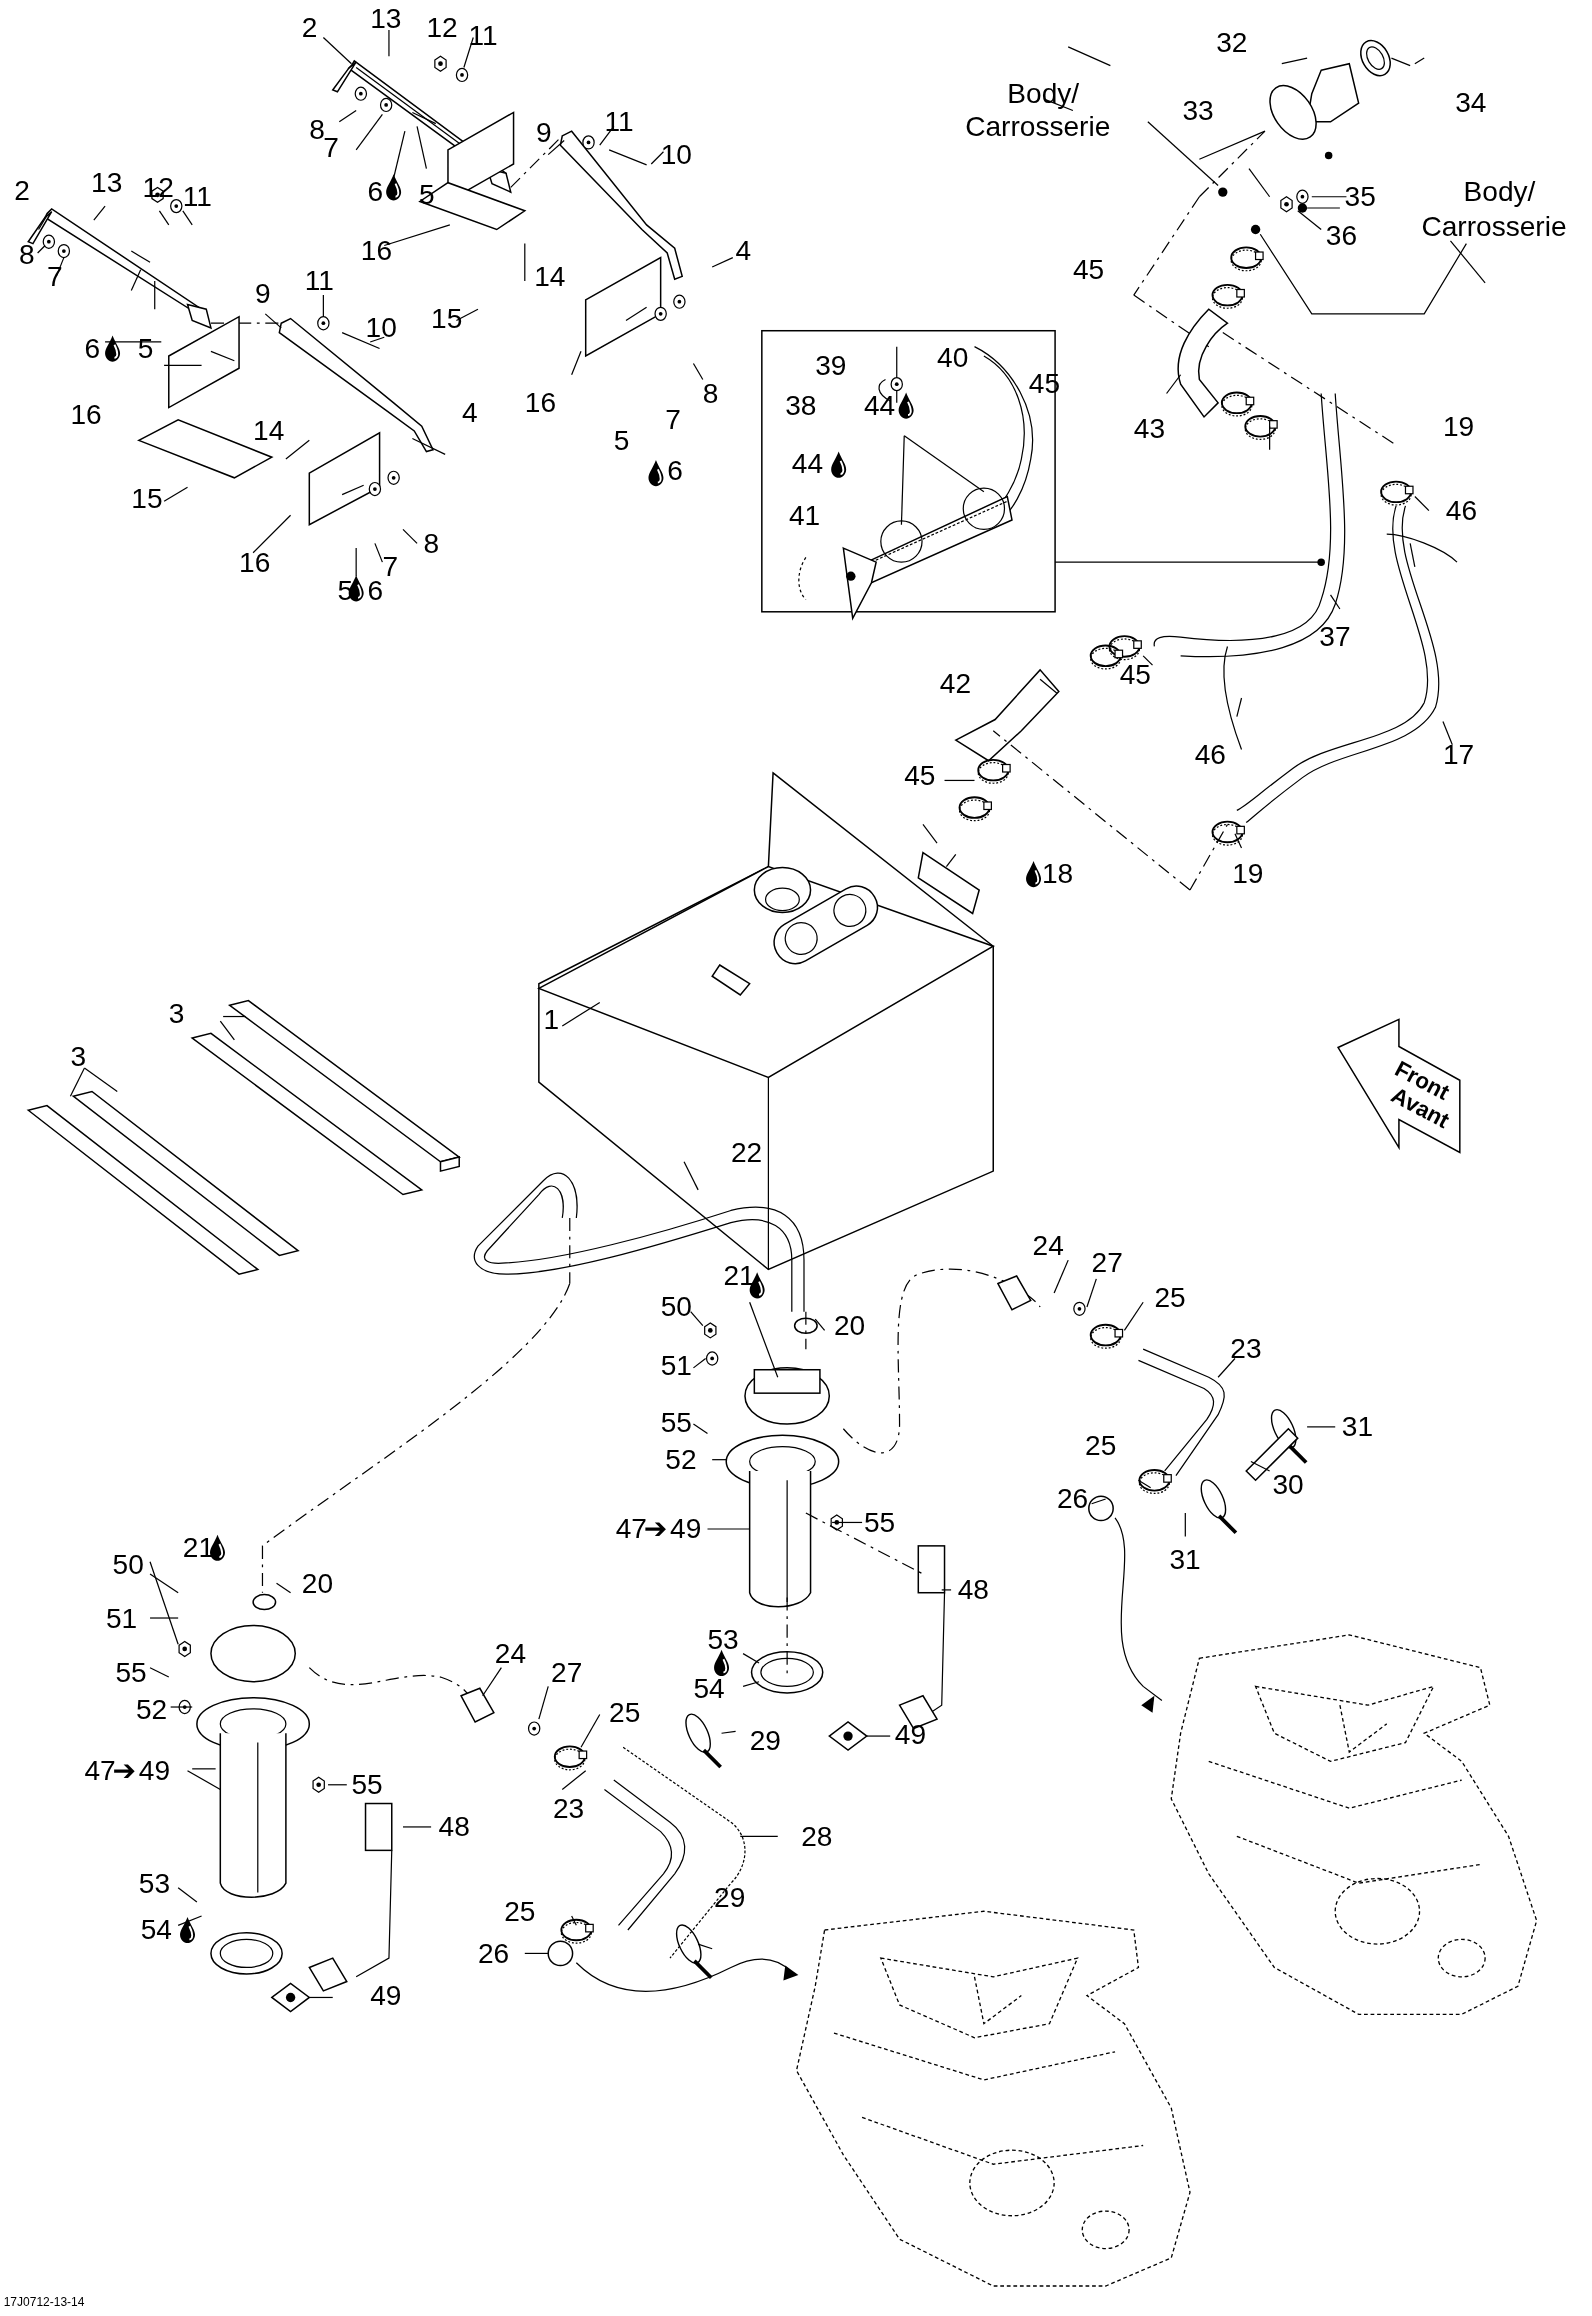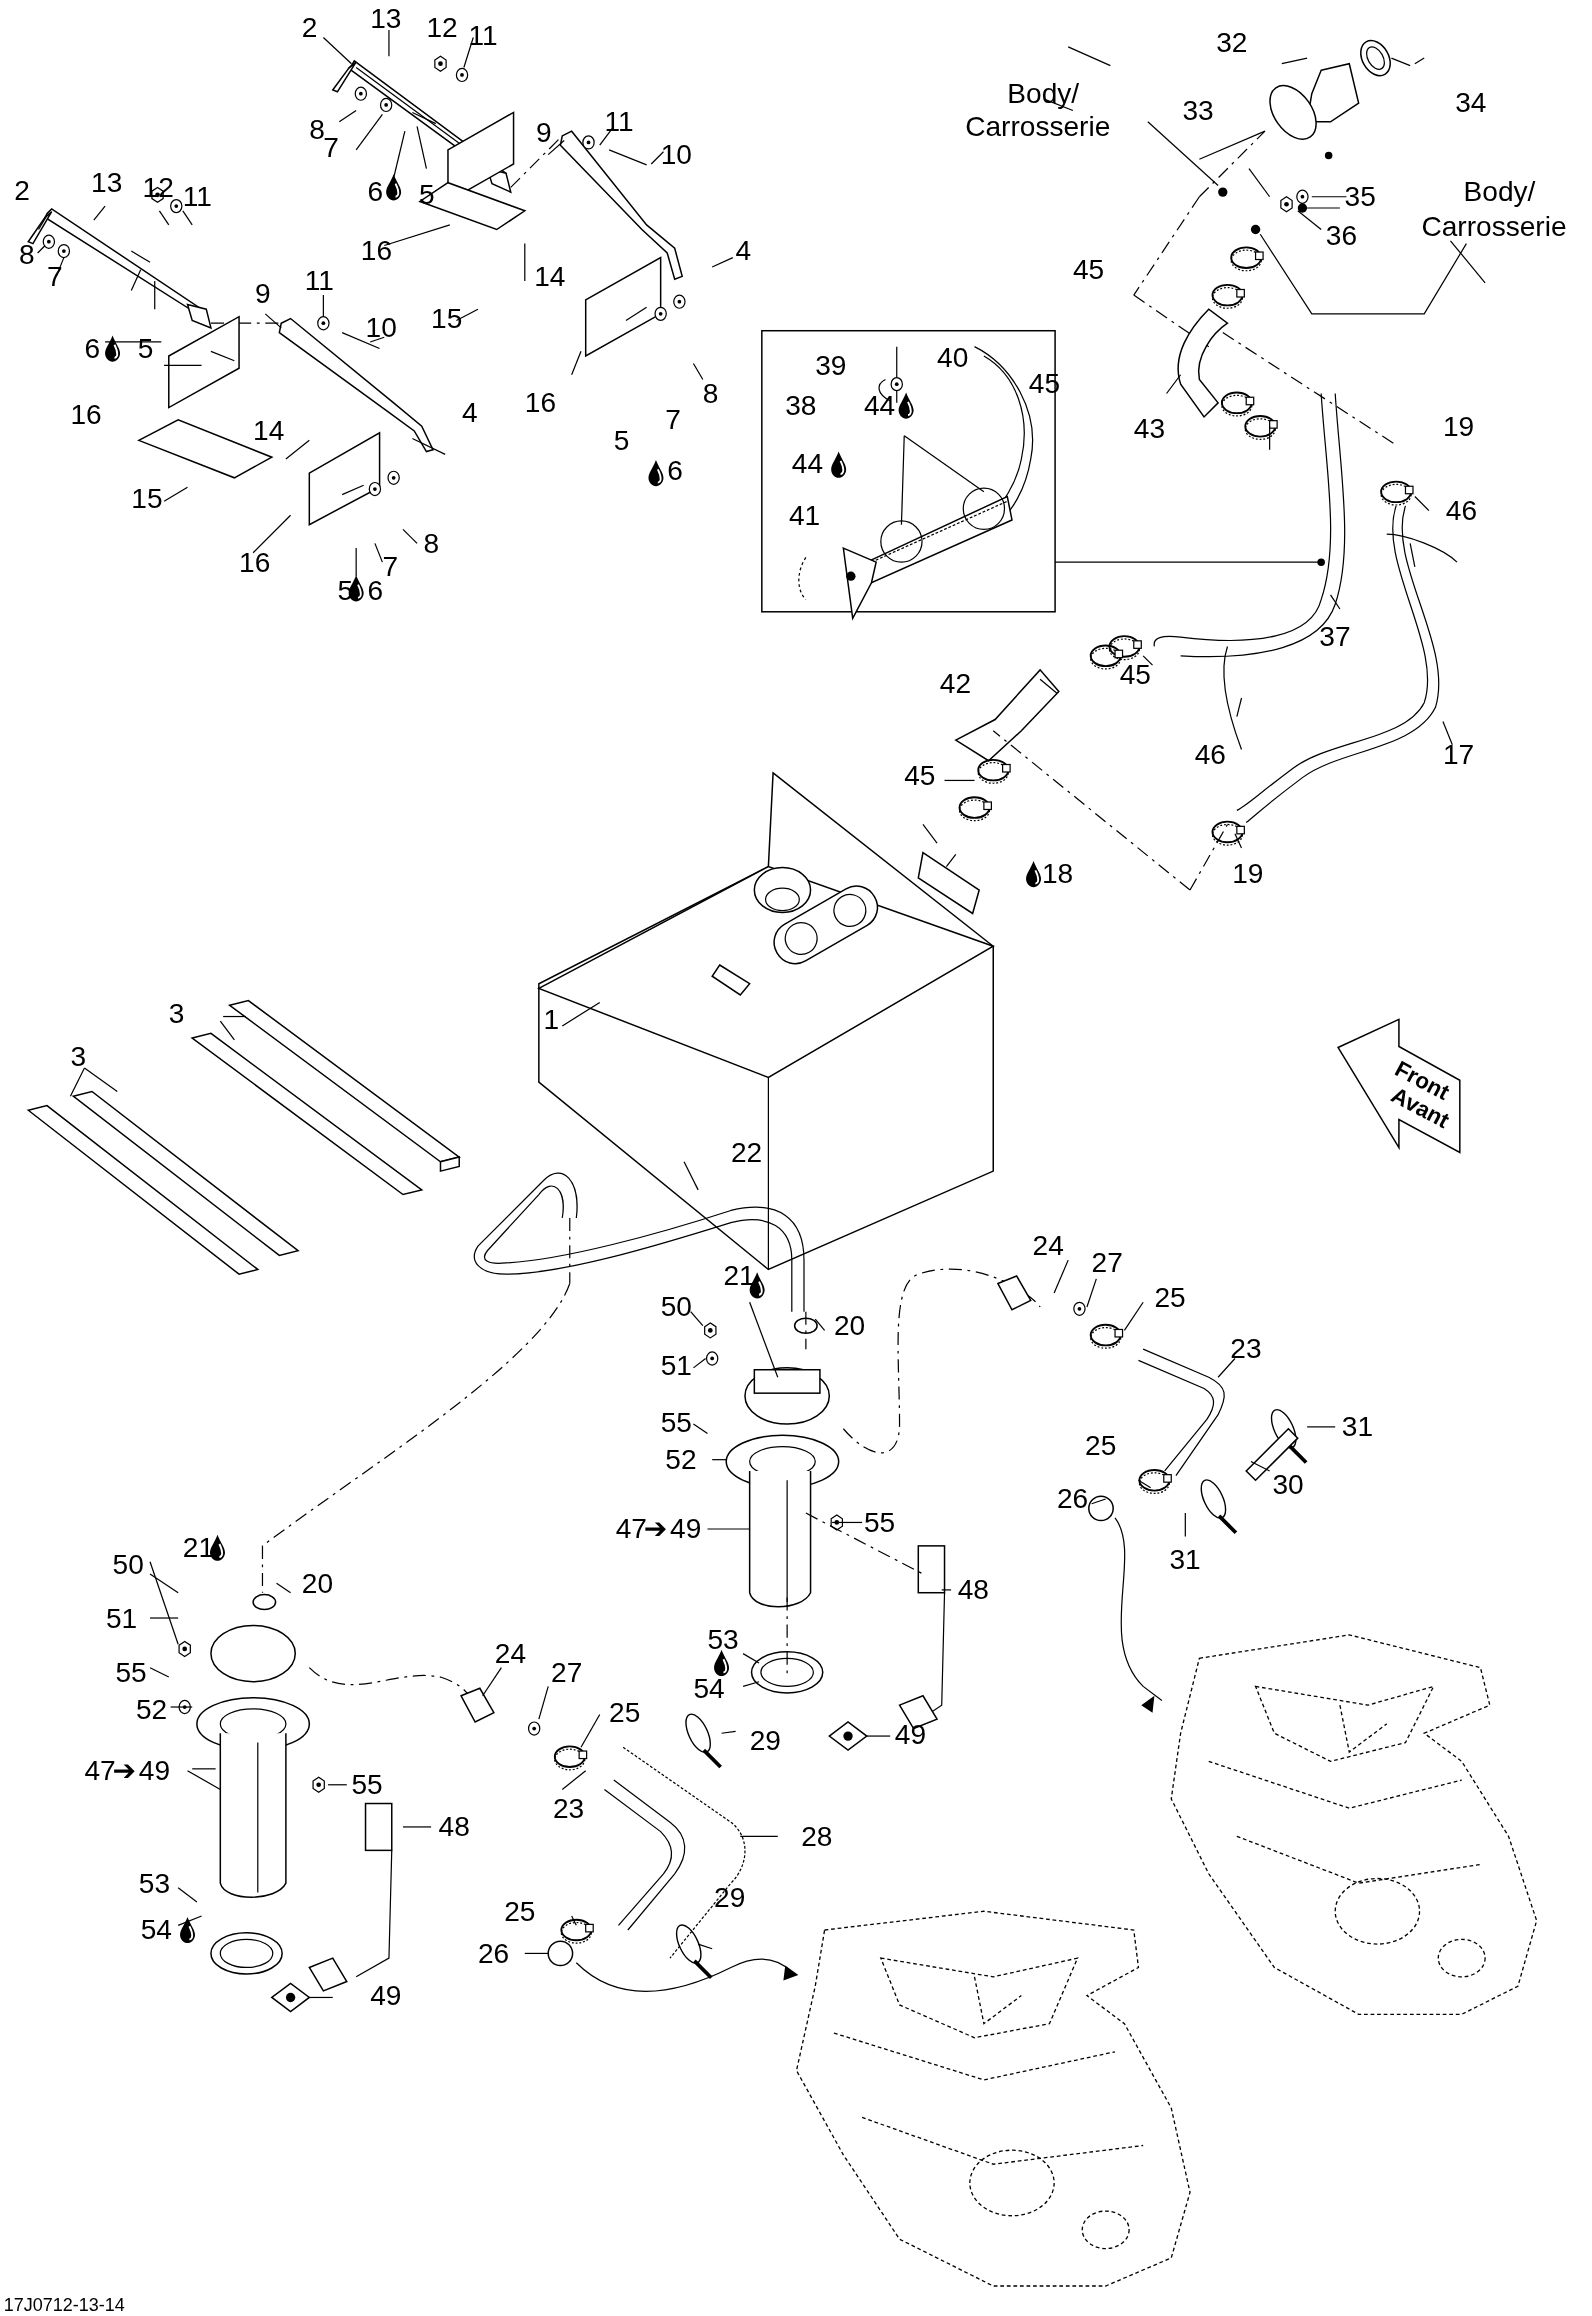--- a/index.html
+++ b/index.html
@@ -9,21 +9,21 @@
   .lbl { font-family: "Liberation Sans", sans-serif; font-size: 30px; fill: #000; }
   .lbl-body { font-family: "Liberation Sans", sans-serif; font-size: 30px; fill: #000; }
   .front-txt { font-family: "Liberation Sans", sans-serif; font-weight: bold; font-size: 24px; fill: #000; }
   .part { fill: #fff; stroke: #000; stroke-width: 1.6; }
   .thin { fill: none; stroke: #000; stroke-width: 1.3; }
   .lead { fill: none; stroke: #000; stroke-width: 1.3; }
   .dash { fill: none; stroke: #000; stroke-width: 1.3; stroke-dasharray: 14 6 3 6; }
   .dotted { fill: none; stroke: #000; stroke-width: 1.4; stroke-dasharray: 4 3; }
   .fill-black { fill: #000; }
   .code { position: absolute; left: 3.7px; top: 2295px; font-family: "Liberation Sans", sans-serif;
-          font-size: 18px; color: #000; }
+          font-size: 12px; color: #000; }
 </style>
 </head>
 <body>
 
 <svg id="diagram" viewBox="0 0 1700 2472" xmlns="http://www.w3.org/2000/svg">
   <defs>
     <g id="drop">
       <path d="M0,-14 C3,-6 8,0 8,5 C8,10 4,14 0,14 C-4,14 -8,10 -8,5 C-8,0 -3,-6 0,-14 Z" fill="#000"></path>
       <path d="M2,-4 C4,0 5,3 5,6 C5,9 3,10 2,10" fill="none" stroke="#fff" stroke-width="2"></path>
     </g>

